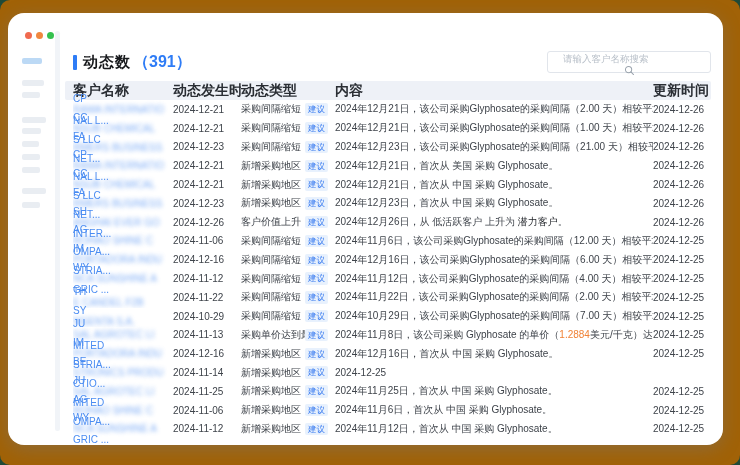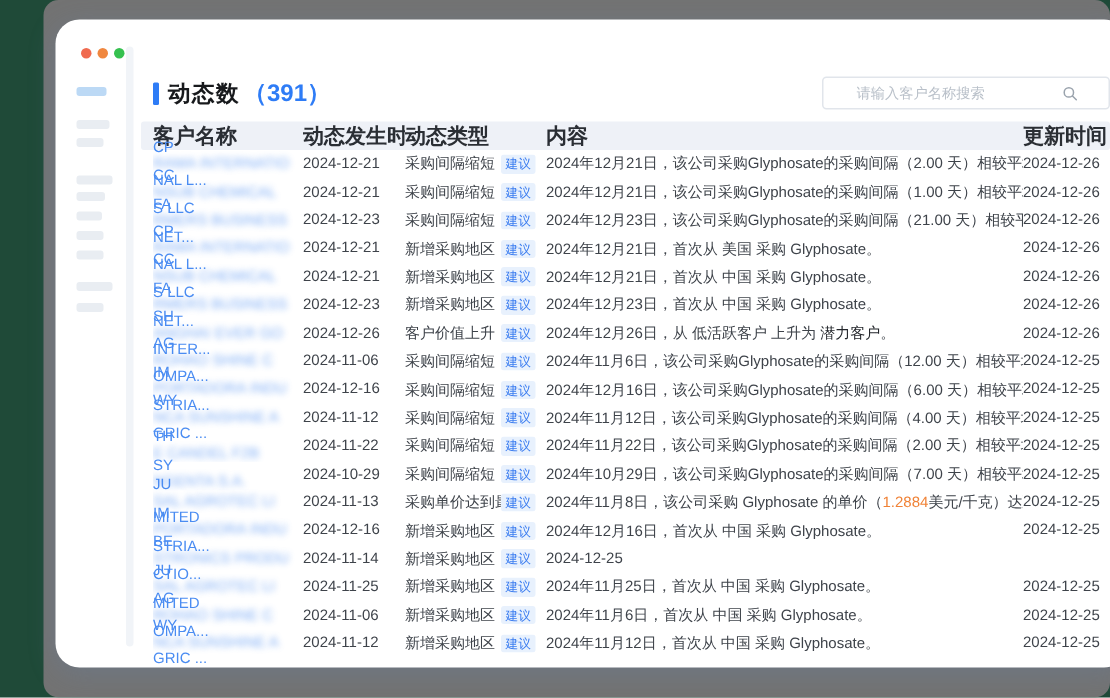--- a/index.html
+++ b/index.html
@@ -1,38 +1,38 @@
 <!DOCTYPE html>
 <html><head>
 <meta charset="utf-8">
 <style>
   html,body{margin:0;padding:0}
   body{width:740px;height:465px;overflow:hidden;position:relative;
        background:#1f4a38;font-family:"Liberation Sans",sans-serif;}
-  .canvas{position:absolute;inset:0;background:#737373;border-radius:10px;margin-left:29px;}
+  .canvas{position:absolute;inset:0;background:#a16207;border-radius:10px;}
   .window{position:absolute;left:8px;top:13px;width:715px;height:432px;background:#ffffff;
           border-radius:16px;box-shadow:0 4px 18px rgba(100,130,170,.30);}
   
   .dots{position:absolute;left:17px;top:19px;display:flex;gap:4px;}
   .dot{width:7px;height:7px;border-radius:50%;}
   
   .sidebar{position:absolute;left:0;top:0;width:46px;height:100%;padding-top:45px;box-sizing:border-box;}
   .sbar{height:6px;border-radius:2px;background:#e9edf2;margin-left:14px;}
   .sbar.active{background:#bcd9f5;}
   .sb-m16{margin-top:16px}.sb-m6{margin-top:6px}.sb-m19{margin-top:19px}
   .sb-m5{margin-top:5px}.sb-m7{margin-top:7px}.sb-m15{margin-top:15px}.sb-m8{margin-top:8px}
   .divider{position:absolute;left:47px;top:18px;bottom:14px;width:5px;background:#f1f4f8;border-radius:3px;}
   
   .main{position:absolute;left:57px;top:0;right:12px;bottom:0;}
   .main-header{display:flex;align-items:center;margin-top:37px;height:24px;padding-left:8px;}
   .accent{width:4px;height:15px;background:#2e7cf6;border-radius:1px;margin-right:6px;}
   .title{font-size:15px;font-weight:700;color:#17191c;letter-spacing:1px;}
   .count{font-size:16px;font-weight:700;color:#2e7cf6;margin-left:2px;}
   .search{margin-left:auto;width:150px;height:20px;border:1px solid #e1e5eb;border-radius:3px;
-          display:flex;align-items:center;padding:0 20px;background:#fff;}
+          display:flex;align-items:center;padding:0 6px;background:#fff;flex-direction:column;}
   .search input{border:0;outline:0;flex:1;font-size:9.5px;color:#333;min-width:0;
                 font-family:"Liberation Sans",sans-serif;background:transparent;}
   .search input::placeholder{color:#b9c0c9;}
   .search svg{flex:0 0 auto;}
   
   .table{margin-top:7px;}
   .thead,.tr{display:grid;grid-template-columns:100px 68px 64px 30px 1fr 58px;
              align-items:center;padding-left:8px;}
   .thead{background:#eef1f7;height:19px;border-radius:2px;}
   .th{font-size:14px;font-weight:700;color:#2a2e34;white-space:nowrap;overflow:hidden;}

